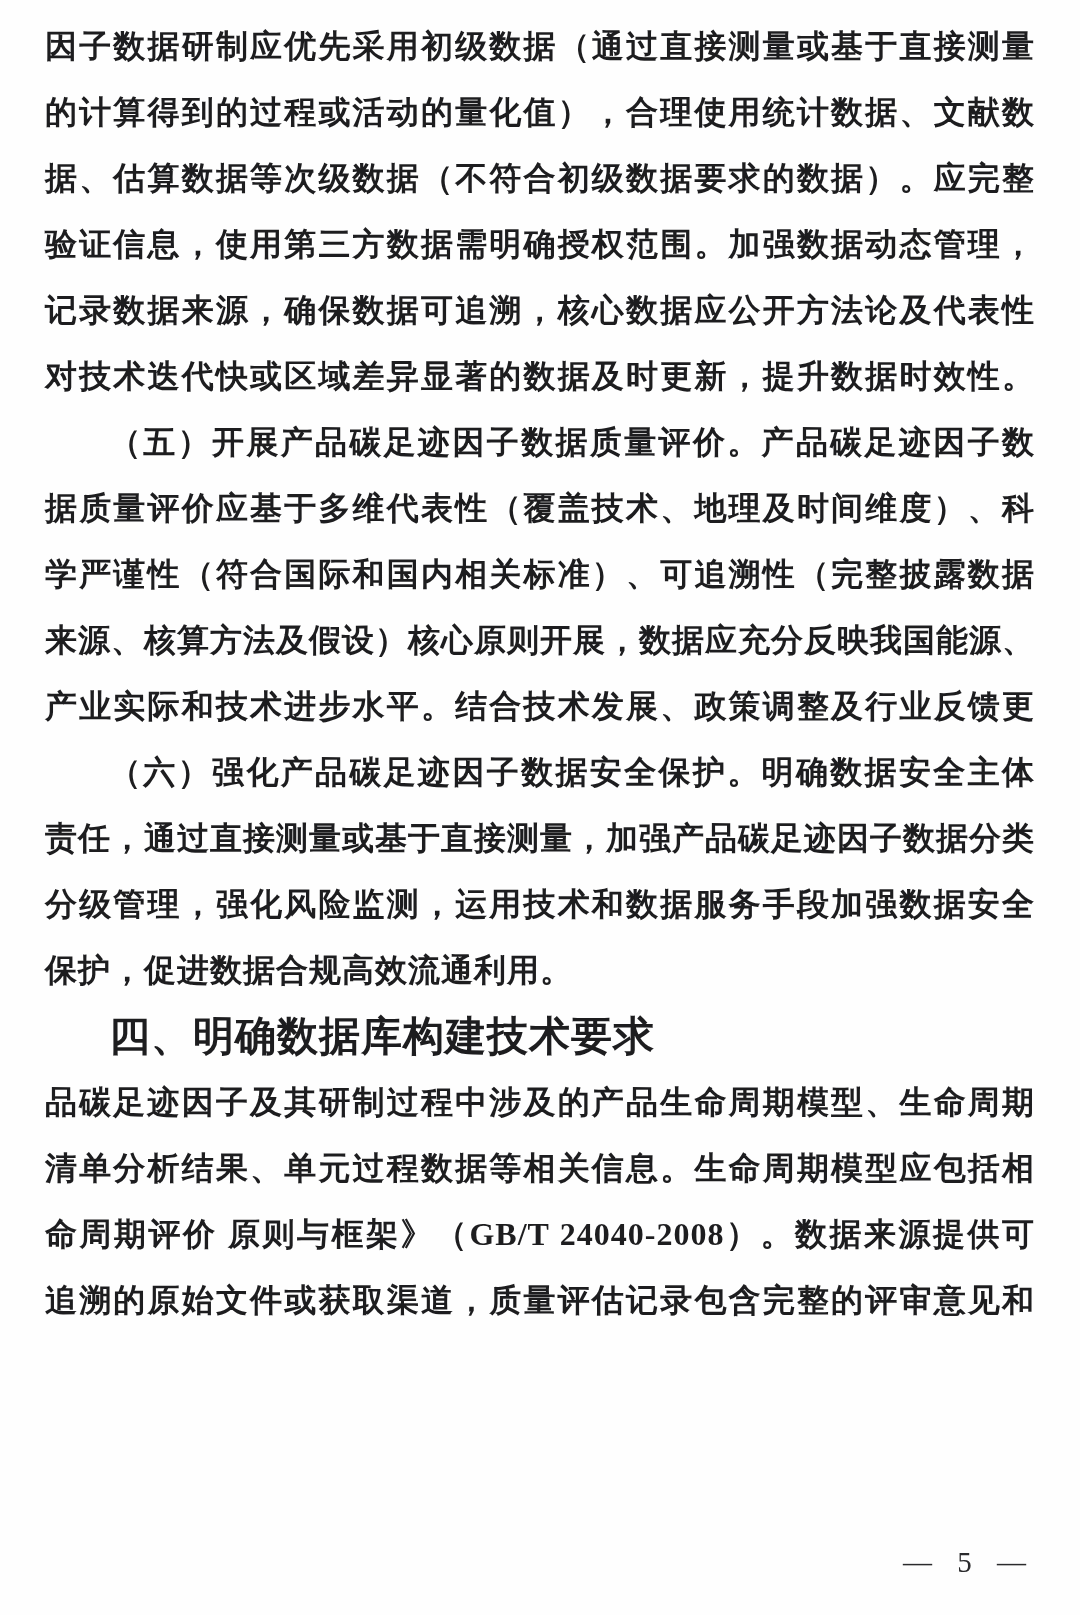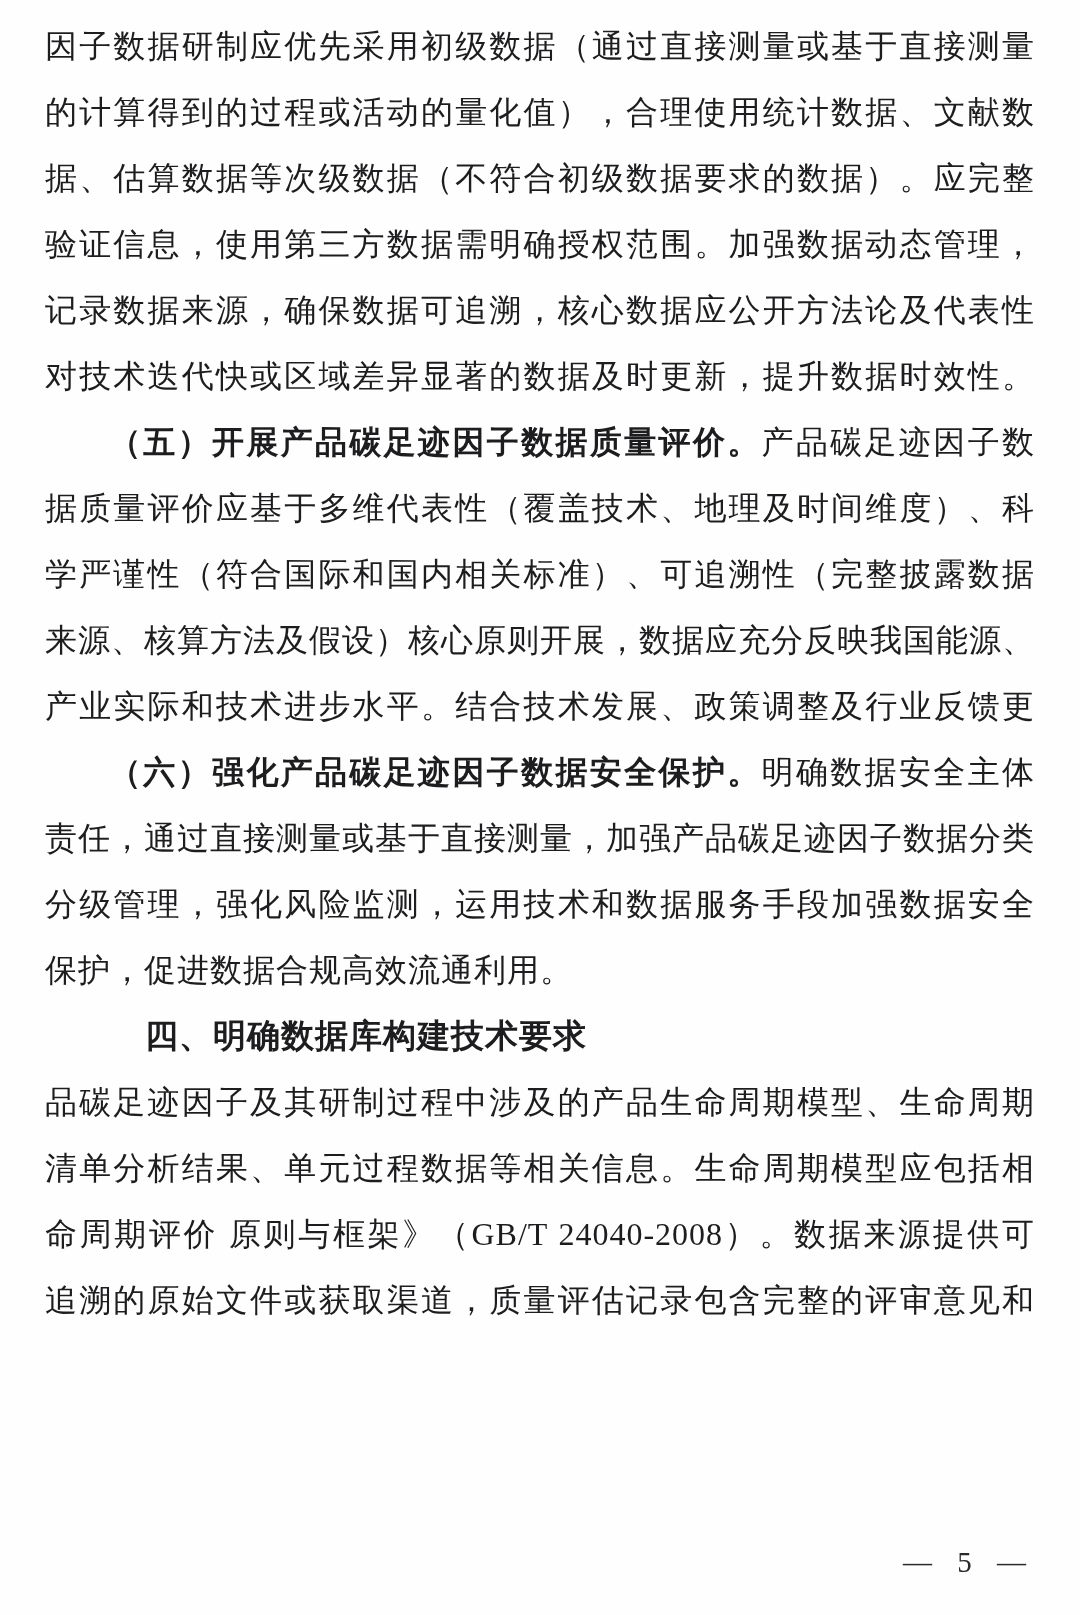--- a/index.html
+++ b/index.html
@@ -31,30 +31,29 @@
   }
   .line.fill {
     white-space: normal;
     text-align: justify;
     text-align-last: justify;
     text-justify: inter-character;
   }
   .line.indent {
     text-indent: 2em;
   }
-  .seg-body { font-weight: 400; margin-top: 32px; }
+  .seg-body { font-weight: 700; margin-top: 32px; }
   .seg-kai-bold {
     font-weight: 700;
     font-family: "Liberation Serif", "DejaVu Serif", serif;
   }
   .seg-heading {
     font-weight: 700;
-    font-size: 33px;
+    font-size: 41px;
     font-family: "Liberation Sans", "DejaVu Sans", sans-serif;
-    margin-left: 36px;
   }
   .footer {
     position: absolute;
     right: 45px;
     top: 1540px;
     height: 44px;
     line-height: 44px;
     font-size: 29px;
     letter-spacing: 9px;
     color: #2a2a2c;

